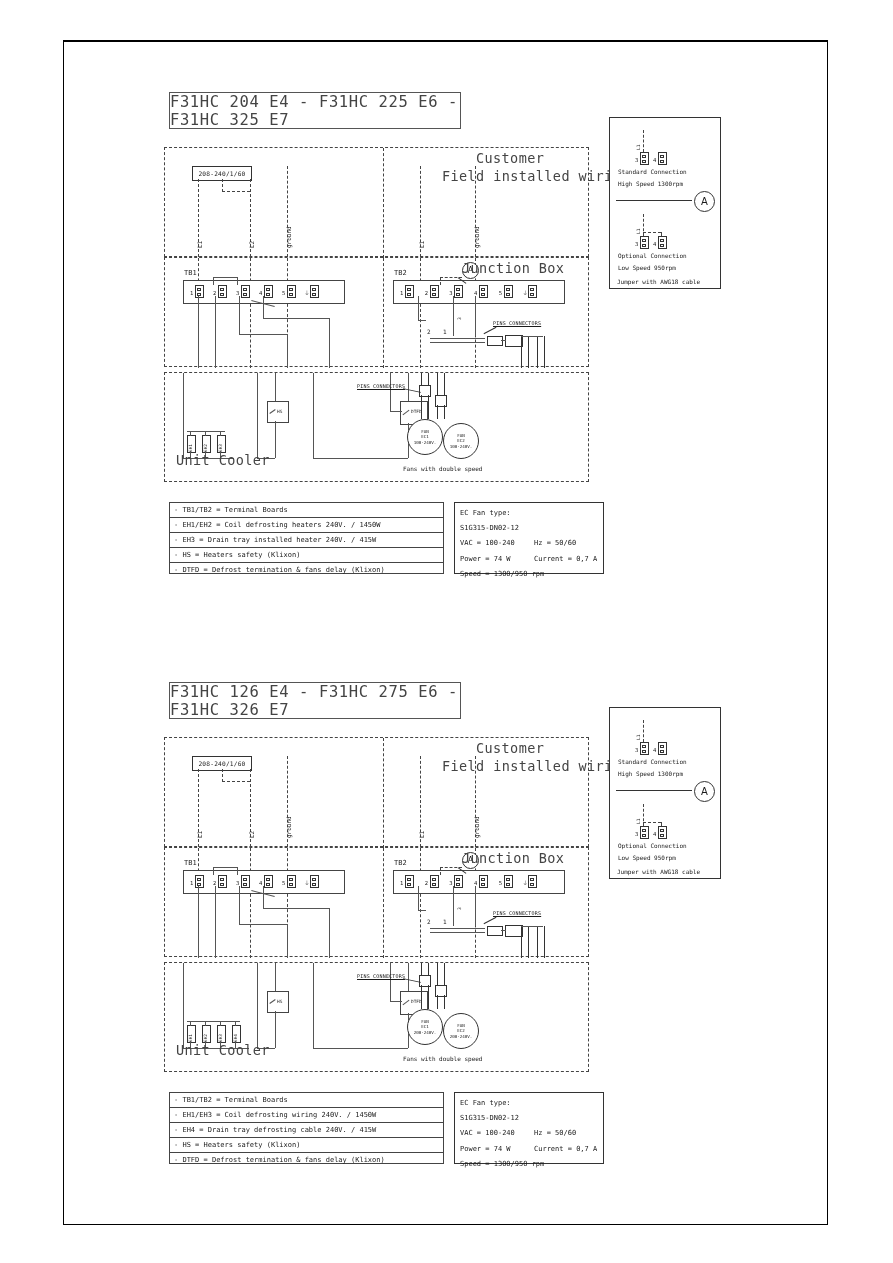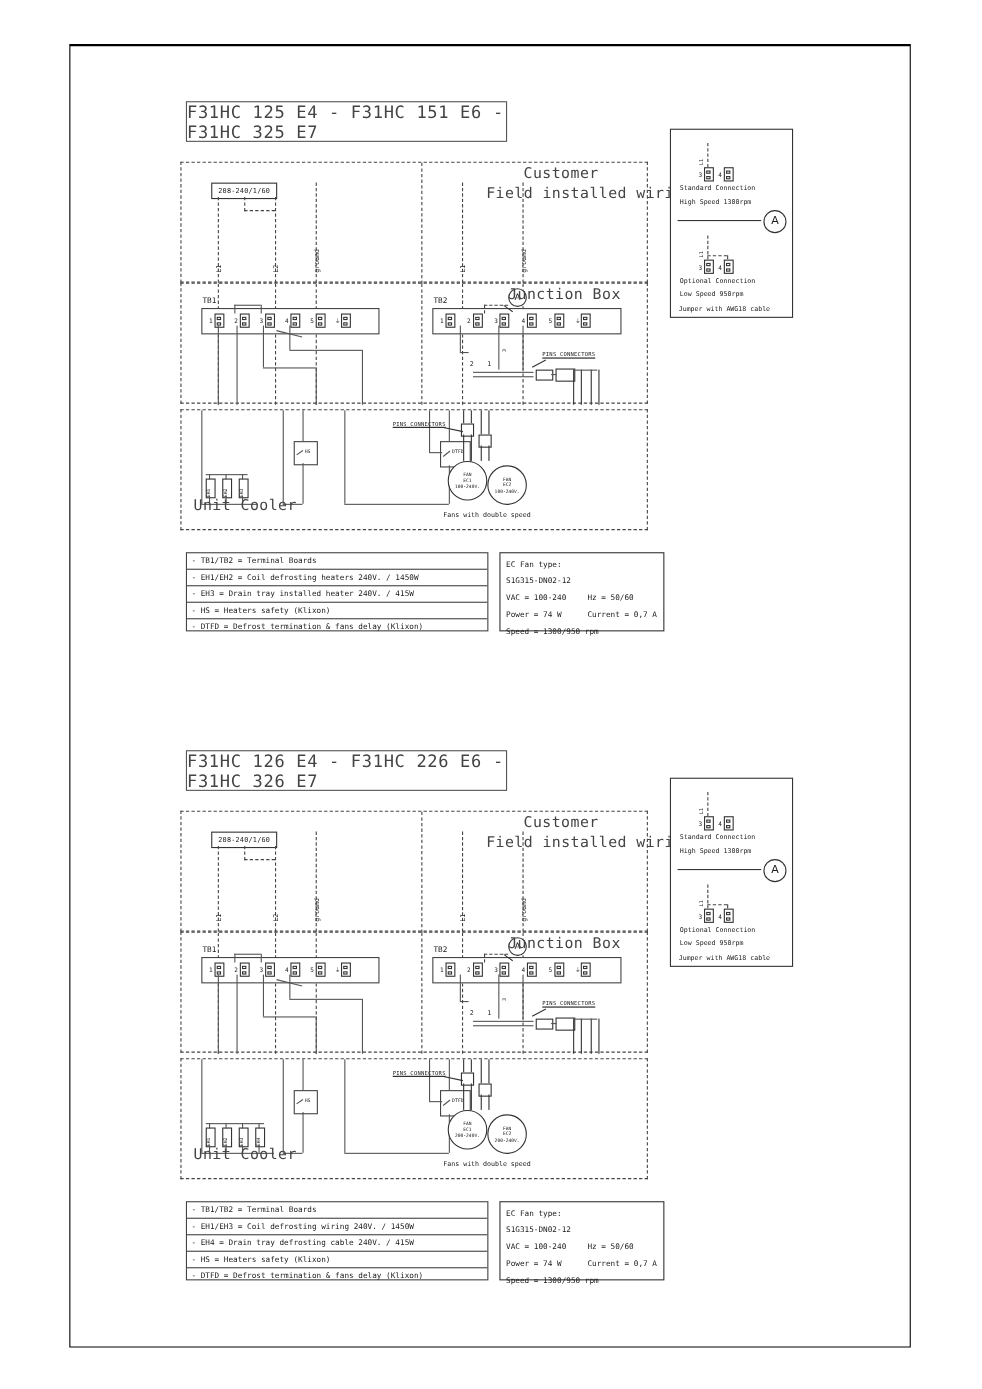--- a/index.html
+++ b/index.html
@@ -110,21 +110,21 @@
 
 <div class="watermark">
   <div class="wm-text wm1">manualshe.com</div>
   <div class="wm-text wm2">ale.com</div>
 </div>
 
 <div class="page-frame">
   <div id="diagrams-root">
       <div class="diagram" style="top: 0px;">
         <div class="title-box" style="left: 105px; top: 50px; width: 290px; height: 35px;">
-          <span>F31HC 125 E4 - F31HC 151 E6 - F31HC 325 E7</span>
+          <span>F31HC 204 E4 - F31HC 225 E6 - F31HC 325 E7</span>
         </div>
         <div class="dash-box" style="left: 100px; top: 105px; width: 425px; height: 110px;">
           <div class="supply-box" style="left: 27px; top: 18px; width: 58px; height: 13px;">
             <span>208-240/1/60</span>
           </div>
           <div class="vline" style="left: 33px; top: 31px; height: 78px;"></div>
           <div class="lbl lbl-sm rot" style="left: 31px; top: 100px;">L1</div>
           <div class="vline" style="left: 85px; top: 31px; height: 78px;"></div>
           <div class="lbl lbl-sm rot" style="left: 83px; top: 100px;">L2</div>
           <div class="vline" style="left: 122px; top: 18px; height: 91px;"></div>
@@ -305,21 +305,21 @@
           </div>
           <div class="two">
             <span>Power = 74 W</span>
             <span>Current = 0,7 A</span>
           </div>
           <div>Speed = 1300/950 rpm</div>
         </div>
       </div>
       <div class="diagram" style="top: 590px;">
         <div class="title-box" style="left: 105px; top: 50px; width: 290px; height: 35px;">
-          <span>F31HC 126 E4 - F31HC 226 E6 - F31HC 326 E7</span>
+          <span>F31HC 126 E4 - F31HC 275 E6 - F31HC 326 E7</span>
         </div>
         <div class="dash-box" style="left: 100px; top: 105px; width: 425px; height: 110px;">
           <div class="supply-box" style="left: 27px; top: 18px; width: 58px; height: 13px;">
             <span>208-240/1/60</span>
           </div>
           <div class="vline" style="left: 33px; top: 31px; height: 78px;"></div>
           <div class="lbl lbl-sm rot" style="left: 31px; top: 100px;">L1</div>
           <div class="vline" style="left: 85px; top: 31px; height: 78px;"></div>
           <div class="lbl lbl-sm rot" style="left: 83px; top: 100px;">L2</div>
           <div class="vline" style="left: 122px; top: 18px; height: 91px;"></div>

